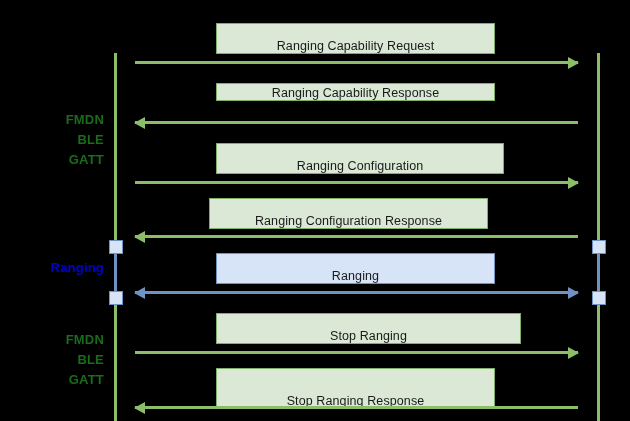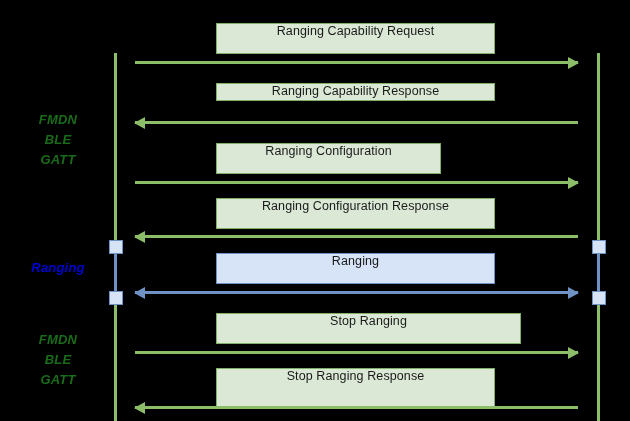--- a/index.html
+++ b/index.html
@@ -4,28 +4,28 @@
 <style>
   html,body{margin:0;padding:0;background:#000;}
   body{width:630px;height:421px;overflow:hidden;
        font-family:"Liberation Sans",sans-serif;}
   #stage{position:relative;width:630px;height:421px;background:#000;}
 
   
   .lifeline{position:absolute;width:3px;background:#8cbe6a;}
 
   
-  .phase-label{position:absolute;text-align:center;line-height:20px;
-               font-size:13px;font-weight:bold;letter-spacing:.2px;font-style:italic;}
+  .phase-label{position:absolute;text-align:right;line-height:20px;
+               font-size:13px;font-weight:bold;letter-spacing:.2px;}
   .phase-green{color:#1a6b1a;}
   .phase-blue{color:#0000d5;}
 
   
   .msg-box{position:absolute;box-sizing:border-box;
-           display:flex;align-items:flex-start;justify-content:center;
+           display:flex;align-items:flex-end;justify-content:center;
            font-size:12.5px;color:#1a1a1a;letter-spacing:.1px;}
   .msg-box.green{background:#dae8d5;border:1.5px solid #7fb069;}
   .msg-box.blue{background:#d7e4f7;border:1.5px solid #6f92c4;}
 
   
   .arrow{position:absolute;height:3px;}
   .arrow.green{background:#8cbe6a;}
   .arrow.blue{background:#6f92c4;}
   .arrow .head{position:absolute;top:50%;width:0;height:0;
                border-top:6px solid transparent;border-bottom:6px solid transparent;}
@@ -80,28 +80,28 @@
     <span class="head right"></span>
   </div>
 
   <div class="msg-box green" style="left:216px;top:83px;width:279px;height:18px;">
     <span>Ranging Capability Response</span>
   </div>
   <div class="arrow green" style="left:135px;top:121px;width:443px;">
     <span class="head left"></span>
   </div>
 
-  <div class="msg-box green" style="left:216px;top:143px;width:225px;height:31px;">
+  <div class="msg-box green" style="left:216px;top:143px;width:288px;height:31px;">
     <span>Ranging Configuration</span>
   </div>
   <div class="arrow green" style="left:135px;top:181px;width:443px;">
     <span class="head right"></span>
   </div>
 
-  <div class="msg-box green" style="left:216px;top:198px;width:279px;height:31px;">
+  <div class="msg-box green" style="left:209px;top:198px;width:279px;height:31px;">
     <span>Ranging Configuration Response</span>
   </div>
   <div class="arrow green" style="left:135px;top:235px;width:443px;">
     <span class="head left"></span>
   </div>
 
   <div class="msg-box blue" style="left:216px;top:253px;width:279px;height:31px;">
     <span>Ranging</span>
   </div>
   <div class="arrow blue" style="left:135px;top:291px;width:443px;">

